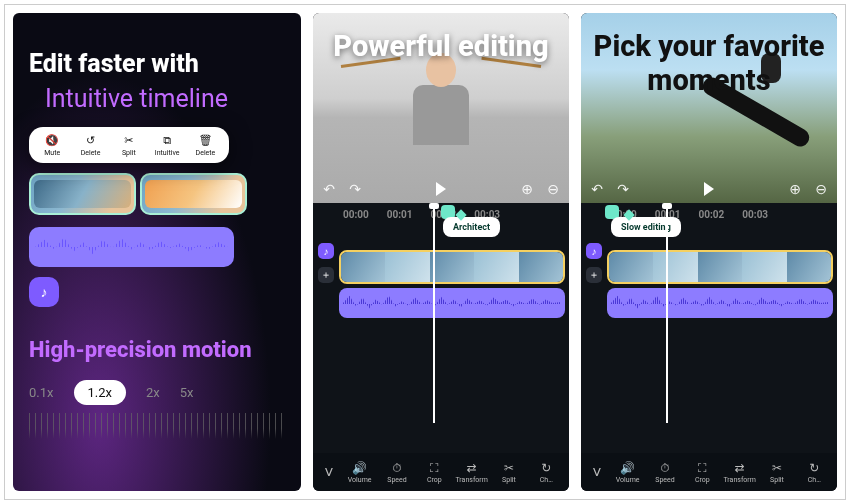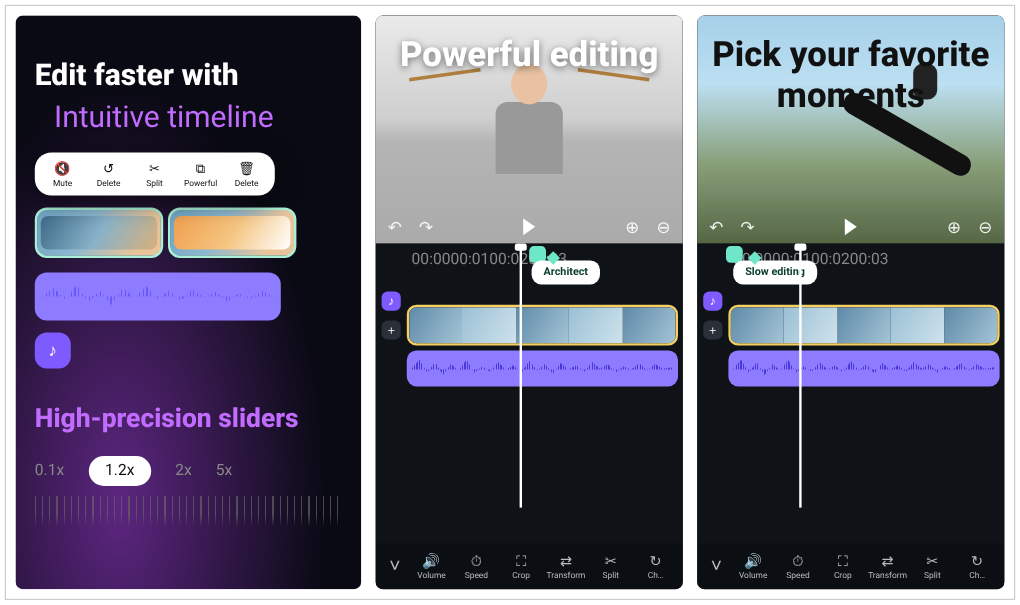--- a/index.html
+++ b/index.html
@@ -193,21 +193,21 @@
 
   .timeline {
     flex: 1;
     background: #0f1318;
     display: flex;
     flex-direction: column;
     padding: 4px 4px 0 4px;
     gap: 4px;
     position: relative;
   }
-  .tc-row { display:flex; font-size:13px; color:#888; padding: 2px 4px 0 26px;}
+  .tc-row { display:flex; gap:18px; font-size:10px; color:#888; padding: 2px 4px 0 26px; font-weight: bold;}
   .toolchip {
     position:absolute; top:14px; background:#ffffff;color:#063a2e;font-size:9px;
     padding:5px 10px;border-radius:8px;font-weight:700;
   }
   .toolchip::before{
     content:"";position:absolute;left:14px;top:-6px;width:8px;height:8px;background:#6ee7c9;transform:rotate(45deg);
   }
   .toolchip2{left:130px;}
   .toolchip3{left:30px;}
   .sidecol{position:absolute;left:4px;top:40px;bottom:30px;width:18px;display:flex;flex-direction:column;gap:8px;align-items:center;}
@@ -258,40 +258,40 @@
       <div class="ctx-item">
         <span class="ico">↺</span>
         <span>Delete</span>
       </div>
       <div class="ctx-item">
         <span class="ico">✂</span>
         <span>Split</span>
       </div>
       <div class="ctx-item">
         <span class="ico">⧉</span>
-        <span>Powerful</span>
+        <span>Intuitive</span>
       </div>
       <div class="ctx-item">
         <span class="ico">🗑</span>
         <span>Delete</span>
       </div>
     </div>
 
 
     <div class="clips-row">
       <div class="clip"></div>
       <div class="clip clip2"></div>
     </div>
 
     <div class="audio1"></div>
     <div class="music-btn">
       <span>♪</span>
     </div>
 
-    <div class="p1-head3">High-precision sliders</div>
+    <div class="p1-head3">High-precision motion</div>
 
     <div class="speed-row">
       <span>0.1x</span>
       <span class="speed-pill">1.2x</span>
       <span>2x</span>
       <span>5x</span>
     </div>
     <div class="ruler"></div>
   </div>
 

